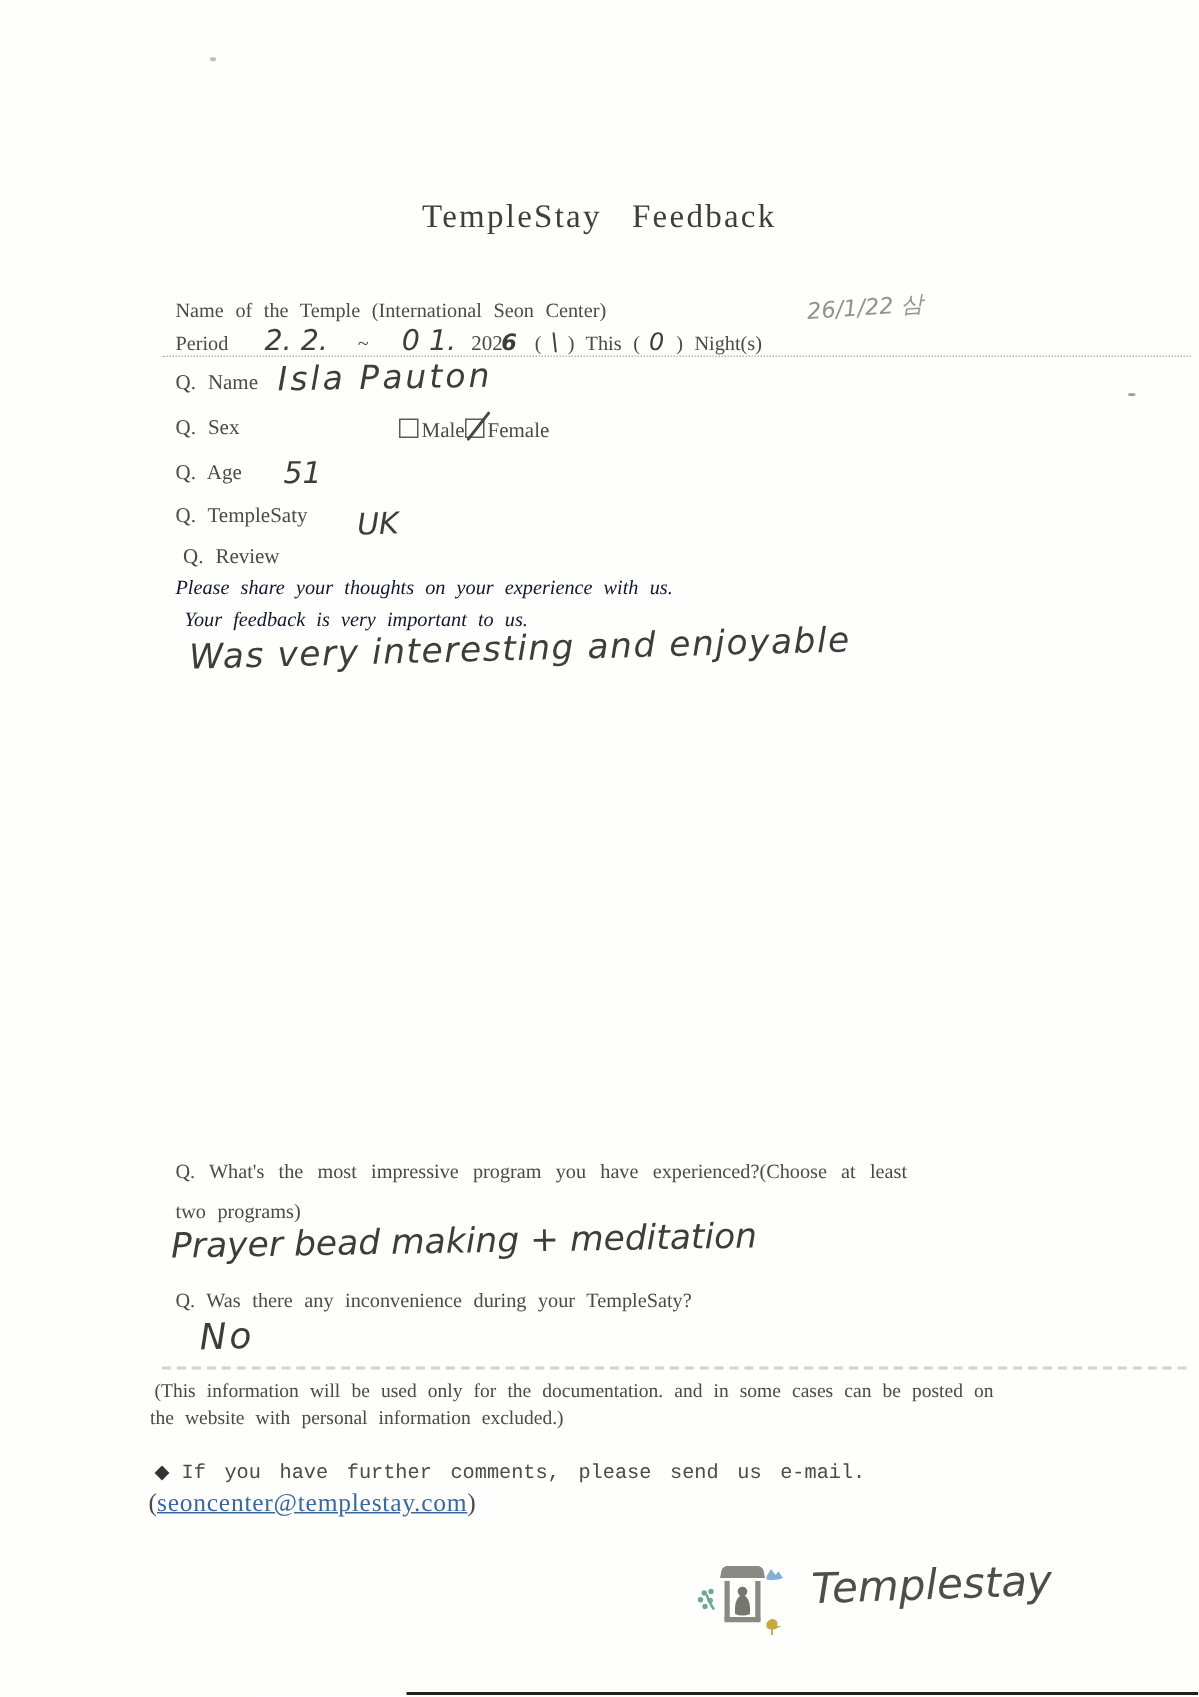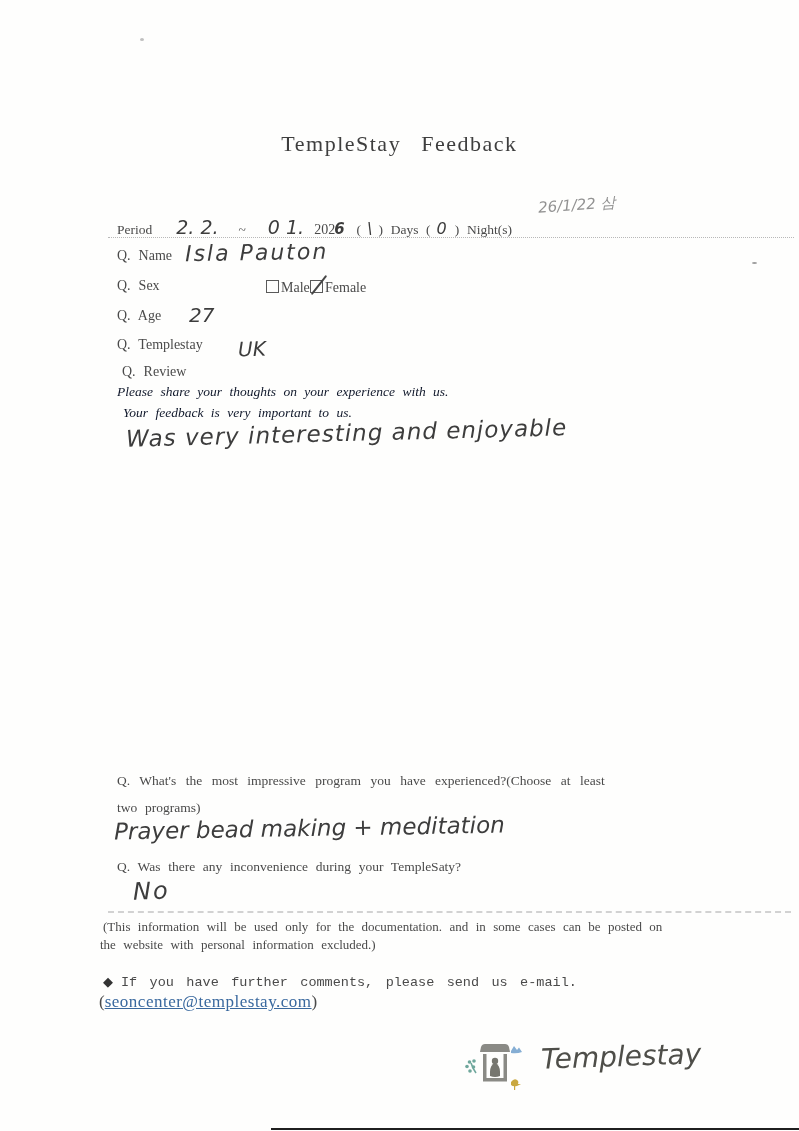--- a/index.html
+++ b/index.html
@@ -68,53 +68,54 @@
 <body>
 
 <div class="sheet">
 
   <div class="abs speck" style="left:140px;top:38px;width:4px;height:3px;"></div>
   <div class="abs speck" style="left:752px;top:262px;width:5px;height:2px;background:#9c9c9c;"></div>
   <div class="bottom-scan-line"></div>
 
   <div class="abs title" style="top:131px;">TempleStay Feedback</div>
 
+  <div class="abs printed body-txt" style="left:117px;top:199px;">Name of the Temple (International Seon Center)</div>
 
   <div class="abs" style="left:117px;top:216px;white-space:nowrap;">
     <span class="printed body-txt">Period</span>
     <span class="hw" style="font-size:19px;margin-left:20px;">2. 2.</span>
     <span class="printed body-txt" style="margin-left:16px;">~</span>
     <span class="hw" style="font-size:19px;margin-left:18px;">0 1.</span>
     <span class="printed" style="font-size:14px;margin-left:6px;">202</span><span class="hw" style="font-size:15px;font-weight:bold;margin-left:-1px;">6</span>
     <span class="printed body-txt" style="margin-left:8px;">(</span>
     <span class="hw" style="font-size:16px;margin-left:2px;">\</span>
-    <span class="printed body-txt" style="margin-left:2px;">)  Days  (</span>
+    <span class="printed body-txt" style="margin-left:2px;">)  This  (</span>
     <span class="hw" style="font-size:16px;margin-left:2px;">0</span>
     <span class="printed body-txt" style="margin-left:4px;">)  Night(s)</span>
   </div>
 
   <div class="abs hw pencil" style="left:538px;top:196px;font-size:15px;transform:rotate(-4deg);">26/1/22 삼</div>
 
   <div class="abs sep-dotted" style="left:108px;right:5px;top:237px;"></div>
 
   <div class="abs printed" style="left:117px;top:248px;font-size:14px;">Q. Name</div>
   <div class="abs hw" style="left:185px;top:240px;font-size:22px;letter-spacing:2px;transform:rotate(-1deg);">Isla Pauton</div>
 
   <div class="abs printed" style="left:117px;top:278px;font-size:14px;">Q. Sex</div>
   <div class="abs" style="left:238px;top:278px;white-space:nowrap;margin-left:28px;">
     <span class="checkbox"></span><span class="printed" style="font-size:14px;">Male</span>
   </div>
   <div class="abs" style="left:310px;top:278px;white-space:nowrap;">
     <span class="checkbox"><span class="check-stroke"></span></span><span class="printed" style="font-size:14px;">Female</span>
   </div>
 
   <div class="abs printed" style="left:117px;top:308px;font-size:14px;">Q. Age</div>
-  <div class="abs hw" style="left:189px;top:303px;font-size:20px;">27</div>
+  <div class="abs hw" style="left:189px;top:303px;font-size:20px;">51</div>
 
-  <div class="abs printed" style="left:117px;top:337px;font-size:14px;">Q. Templestay</div>
+  <div class="abs printed" style="left:117px;top:337px;font-size:14px;">Q. TempleSaty</div>
   <div class="abs hw" style="left:238px;top:337px;font-size:20px;transform:rotate(-2deg);">UK</div>
 
   <div class="abs printed" style="left:122px;top:364px;font-size:14px;">Q. Review</div>
   <div class="abs hint" style="left:117px;top:384px;">Please share your thoughts on your experience with us.</div>
   <div class="abs hint" style="left:123px;top:405px;">Your feedback is very important to us.</div>
   <div class="abs hw" style="left:126px;top:420px;font-size:23px;letter-spacing:1px;transform:rotate(-1.5deg);">Was very interesting and enjoyable</div>
 
   <div class="abs printed" style="left:117px;top:773px;font-size:13.5px;word-spacing:0.45em;">Q. What's the most impressive program you have experienced?(Choose at least</div>
   <div class="abs printed" style="left:117px;top:800px;font-size:13.5px;">two programs)</div>
   <div class="abs hw" style="left:114px;top:815px;font-size:23px;transform:rotate(-1deg);">Prayer bead making + meditation</div>

